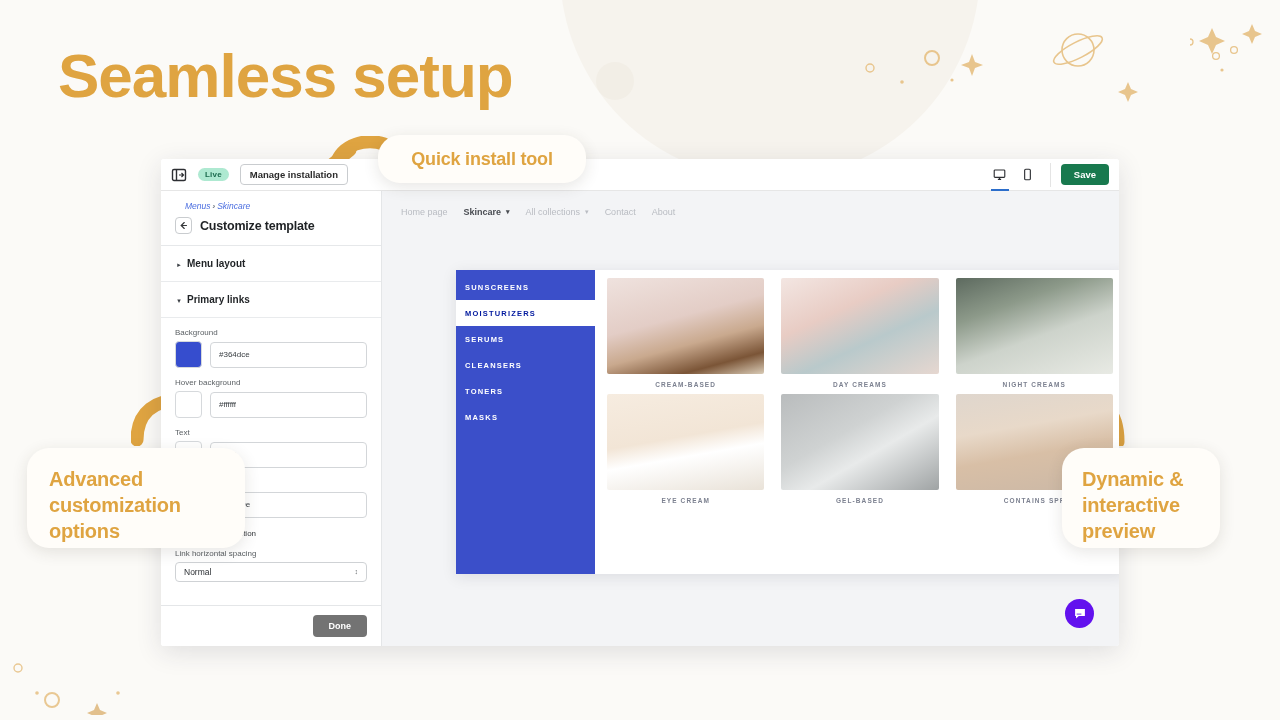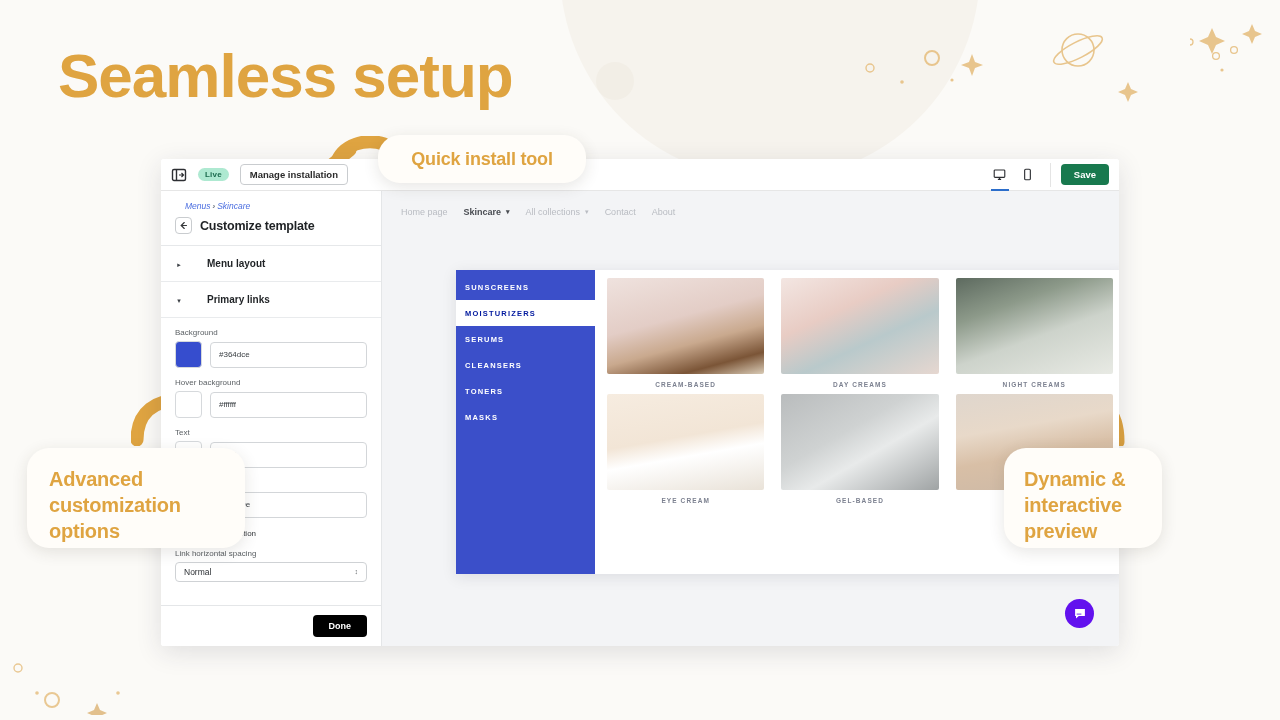--- a/index.html
+++ b/index.html
@@ -66,21 +66,21 @@
   .config-panel {
     width: 221px; background:#ffffff; border-right:1px solid #e4e6e8;
     display:flex; flex-direction:column; position:relative;
   }
   .breadcrumb { padding: 10px 14px 2px 24px; font-size:8.5px; color:#4b6ee0; display:flex; align-items:center; gap:2px;font-style:italic;}
   .breadcrumb .sep { color:#6a7380; font-weight:bold; font-size:8px;}
   .panel-title-row { display:flex; align-items:center; gap:8px; padding: 4px 14px 11px 14px; border-bottom:1px solid #e6e8ea;}
   .back-btn { width:17px; height:17px; border:1px solid #c9cccf; border-radius:4px; display:flex; align-items:center; justify-content:center; background:#fff; color:#36383b;}
   .panel-title { font-size:12.5px; font-weight:bold; color:#1f2225; letter-spacing:-.2px;}
   .section-row {
-    display:flex; align-items:flex-end; gap:24px; padding: 12px 14px;
+    display:flex; align-items:flex-end; gap:4px; padding: 12px 14px;
     border-bottom:1px solid #e9ebed;
   }
   .caret { width:8px; color:#3b3f44; font-size:7px; display:flex; justify-content:center;}
   .section-label { font-size:10px; font-weight:bold; color:#1f2225;}
   .fields { padding: 10px 14px 0 14px; flex:1; }
   .field-label { font-size:8px; color:#5c6165; margin-bottom:4px;}
   .field-row { display:flex; align-items:center; gap:8px; margin-bottom:10px;}
   .swatch { width:27px; height:27px; border-radius:4px; border:1px solid #d6d9dc; flex:0 0 auto;}
   .hexbox {
     flex:1; height:26px; border:1px solid #d3d6d9; border-radius:4px;
@@ -91,21 +91,21 @@
   .chk svg { width:7px; height:7px; }
   .chk-label { font-size:8px; color:#35393d;}
   .select {
     height:20px; border:1px solid #cfd2d5; border-radius:4px; background:#fff;
     display:flex; align-items:center; padding:0 8px; font-size:8.5px; color:#2c3034;gap:42px;
   }
   .select .arrows { margin-left:auto; font-size:7px; color:#5c6165; line-height:.9; text-align:center;}
   .panel-footer {
     border-top:1px solid #e4e6e8; padding:9px 14px; display:flex; justify-content:flex-end; background:#fff;
   }
-  .btn-done { background:#000000; color:#fff; border:0; border-radius:4px; font-size:9px; font-weight:bold; padding:6px 16px;}
+  .btn-done { background:#737373; color:#fff; border:0; border-radius:4px; font-size:9px; font-weight:bold; padding:6px 16px;}
 
   
   .preview { flex:1; background:#f3f4f6; position:relative; }
   .prev-nav {
     display:flex; align-items:center; gap:16px; padding: 16px 0 0 19px;
     font-size:9px; color:#b9bcc2;
   }
   .prev-nav .item { display:flex; align-items:center; gap:5px; }
   .prev-nav .item.active { color:#4a4d53; font-weight:bold;}
   .chev { font-size:7px; }
@@ -146,21 +146,21 @@
 
   
   .callout {
     position:absolute; background:#fffdf9; border-radius:22px;
     box-shadow: 0 4px 16px rgba(60,50,30,.12);
     color:#dfa441; font-weight:bold; letter-spacing:-.2px;
   }
   .callout.quick { left:378px; top:135px; width:208px; height:48px;
       display:flex; align-items:center; justify-content:center; font-size:18px; }
   .callout.adv { left:27px; top:448px; width:218px; height:100px; padding:18px 22px; font-size:20px; line-height:1.3; }
-  .callout.dyn { left:1004px; top:448px; width:158px; height:100px; padding:18px 20px; font-size:20px; line-height:1.3; }
+  .callout.dyn { left:1062px; top:448px; width:158px; height:100px; padding:18px 20px; font-size:20px; line-height:1.3; }
 
   .arrow { position:absolute; pointer-events:none; }
 </style>
 </head>
 <body>
 
 <div class="stage">
 
   <div class="bg-blob b1"></div>
   <div class="bg-blob b2"></div>

